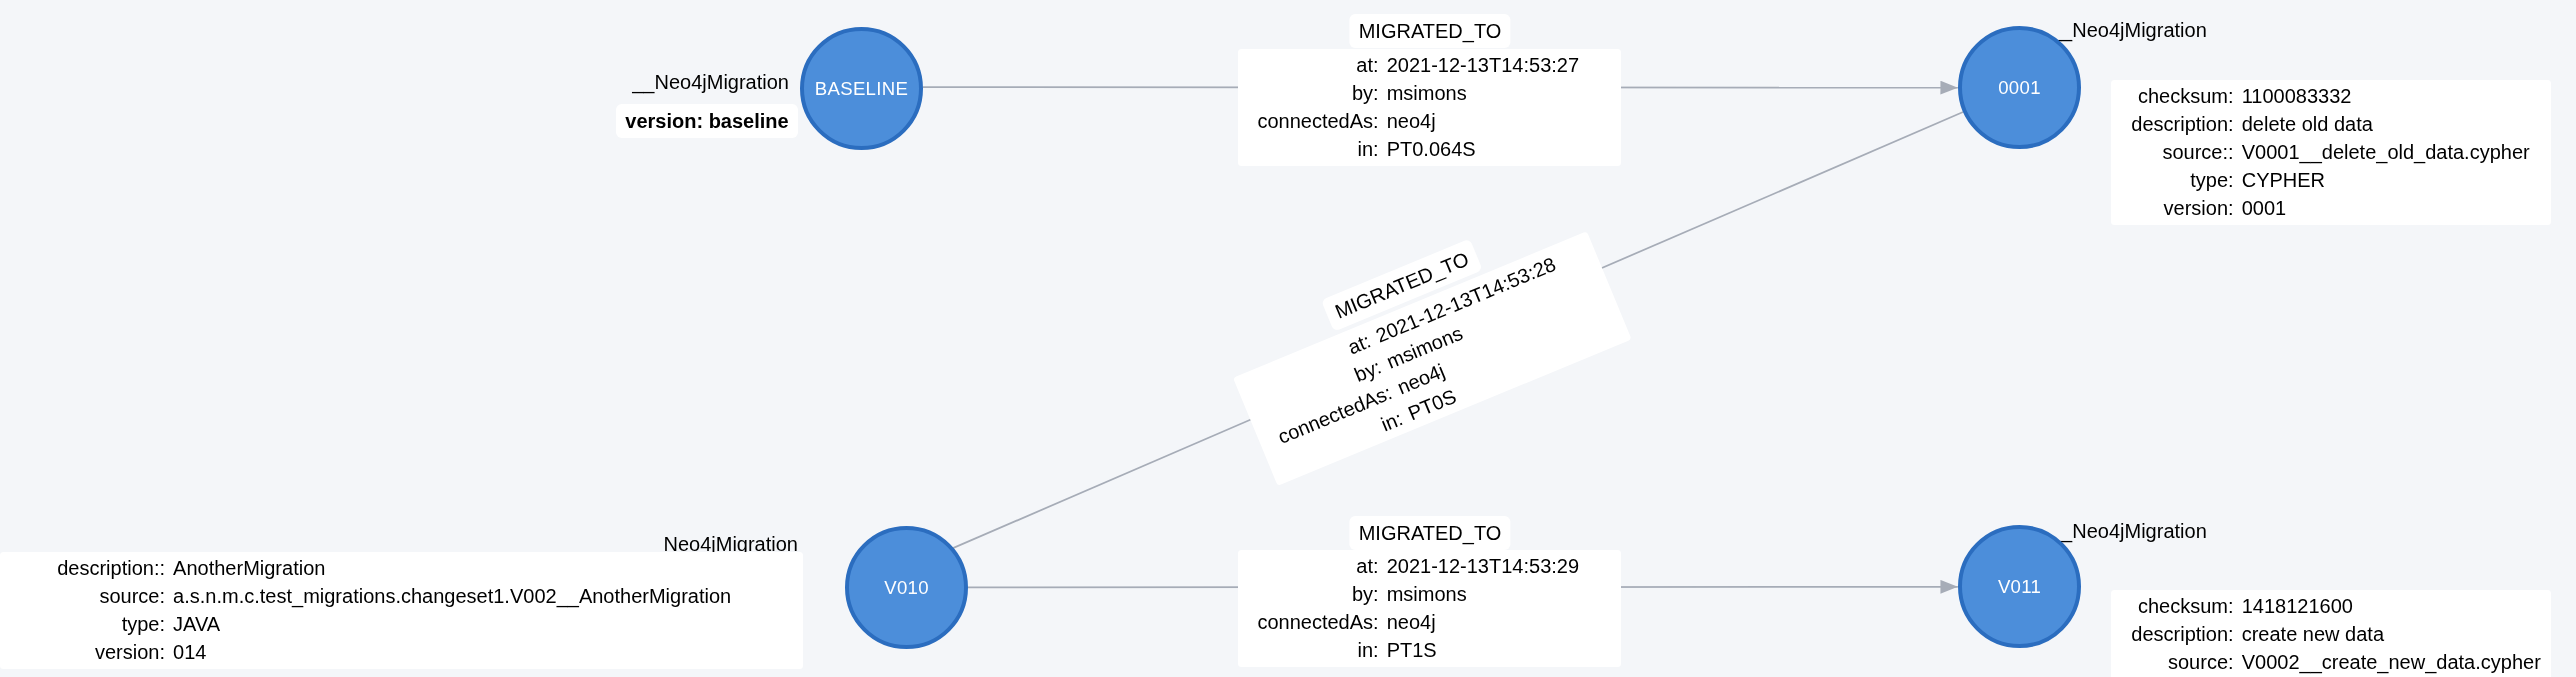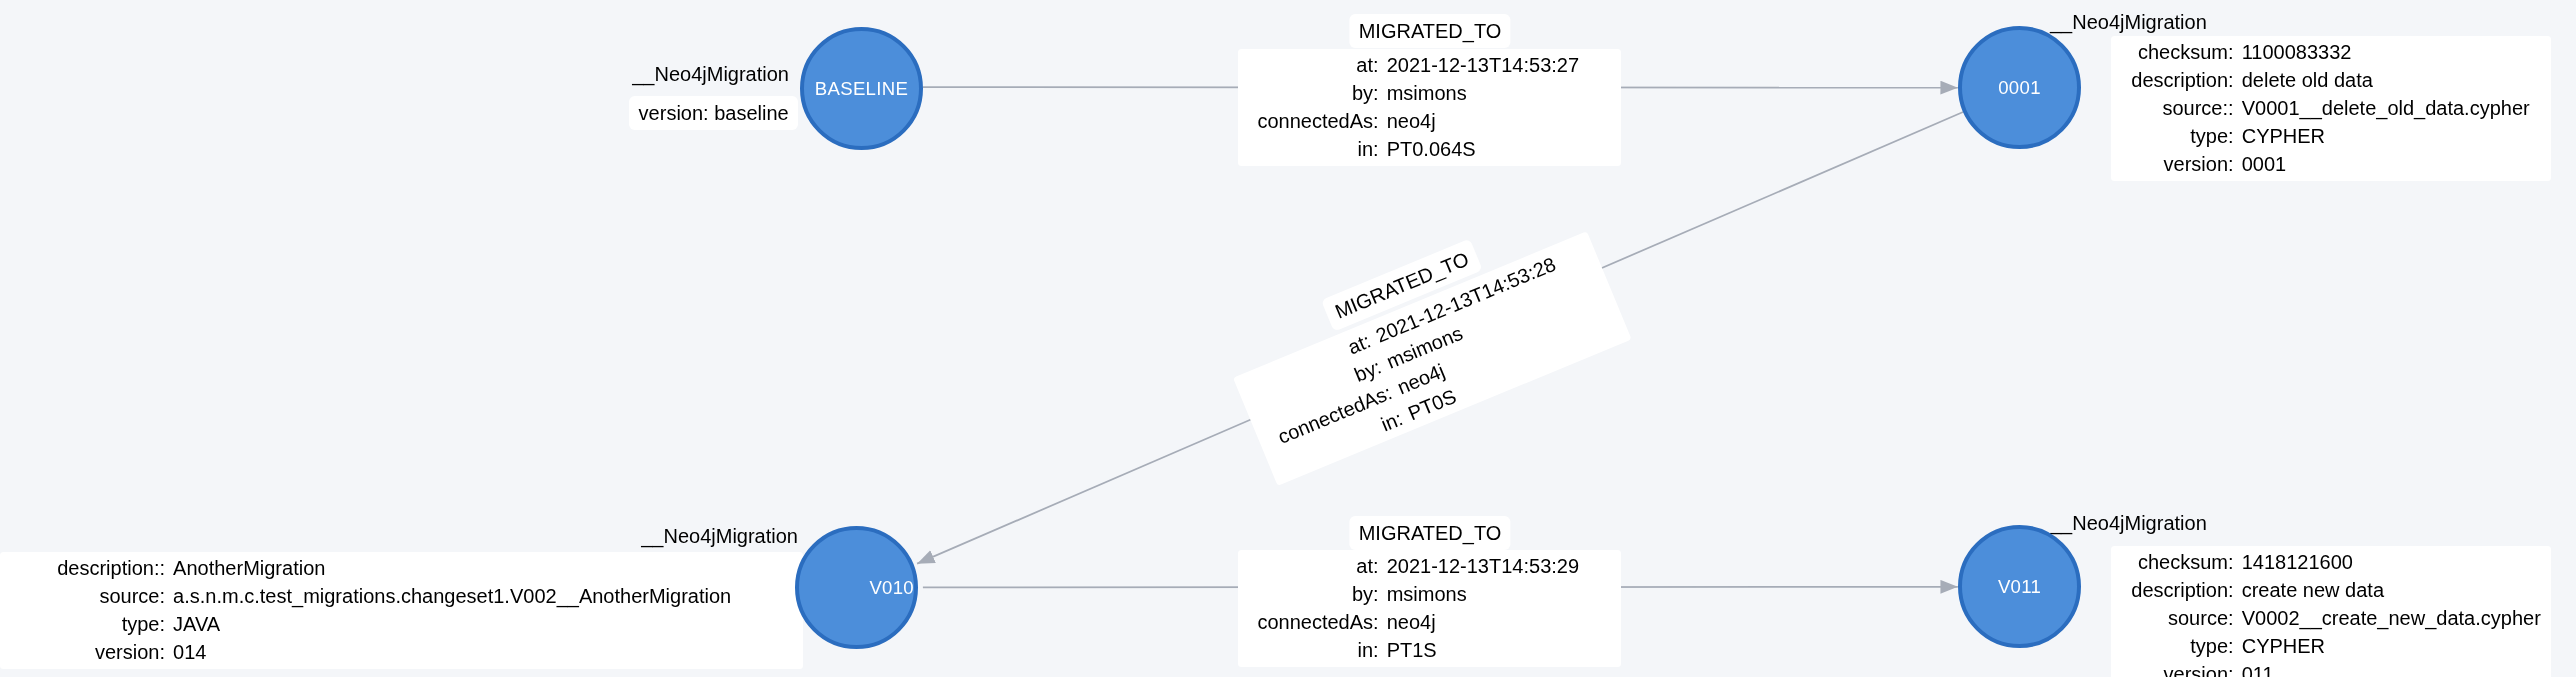--- a/index.html
+++ b/index.html
@@ -32,39 +32,40 @@
   .txt{
     position:absolute;
     font-size:20px;
     color:#000000;
     z-index:2;
     white-space:nowrap;
   }
   .lbl-line{
     line-height:28px;
     white-space:nowrap;
+    margin-top:8px;
   }
   .chip{
     background:#ffffff;
     border-radius:5.8px;
     line-height:28px;
     padding:2.9px 9.3px;
     white-space:nowrap;
   }
   .kvbox{
     background:#ffffff;
     border-radius:3.5px;
     padding:2.3px 4.6px;
     box-sizing:border-box;
   }
   .kvrow{display:flex;line-height:28px;}
   .kvrow .k{flex:0 0 var(--kw);text-align:right;white-space:pre;}
   .kvrow .v{margin-left:8.1px;white-space:pre;}
   .kvbox.center-box{--kw:136px;width:383px;}
-  .kvbox.right-box{--kw:118px;width:440px;}
+  .kvbox.right-box{--kw:118px;width:440px;margin-top:44px;}
   .kvbox.v010-box{--kw:123px;width:803px;}
   .align-right{text-align:right;}
   .edge2-block{
     display:flex;flex-direction:column;align-items:center;gap:4.6px;
     transform:translate(-50%,-50%) rotate(-22.5deg);
   }
   .title-chip-wrap{transform:translateX(-50%);}
 </style>
 </head>
 <body>
@@ -78,21 +79,21 @@
       </marker>
     </defs>
     <line x1="1590" y1="150" x2="3373" y2="151" stroke-width="3" marker-end="url(#arrow)" stroke="#a6acb7"></line>
     <line x1="3382" y1="193" x2="1580" y2="971" stroke-width="3" marker-end="url(#arrow)" stroke="#a6acb7"></line>
     <line x1="1590" y1="1012" x2="3373" y2="1011" stroke-width="3" marker-end="url(#arrow)" stroke="#a6acb7"></line>
   </svg>
 
   <div class="txt align-right" style="right:1787px;top:60px;">
     <div class="lbl-line">__Neo4jMigration</div>
   </div>
-  <div class="txt" style="right:1778px;top:96px;">
+  <div class="txt" style="right:1778px;top:104px;font-weight:bold;">
     <div class="chip">
       <span class="k">version:</span><span> </span><span class="v">baseline</span>
     </div>
   </div>
 
   <div class="txt title-chip-wrap" style="left:1430px;top:14px;">
     <div class="chip">MIGRATED_TO</div>
   </div>
   <div class="txt kvbox center-box" style="left:1238px;top:49px;">
     <div class="kvrow">
@@ -232,21 +233,21 @@
         <span class="v">011</span>
       </div>
   </div>
 
   <div class="node" style="left:800px;top:27px;">
     <span class="caption">BASELINE</span>
   </div>
   <div class="node" style="left:1958px;top:26px;">
     <span class="caption">0001</span>
   </div>
-  <div class="node" style="left:795px;top:526px;justify-content:flex-end;">
+  <div class="node" style="left:845px;top:526px;">
     <span class="caption">V010</span>
   </div>
   <div class="node" style="left:1958px;top:525px;">
     <span class="caption">V011</span>
   </div>
 
 </div>
 
 
 </body></html>

